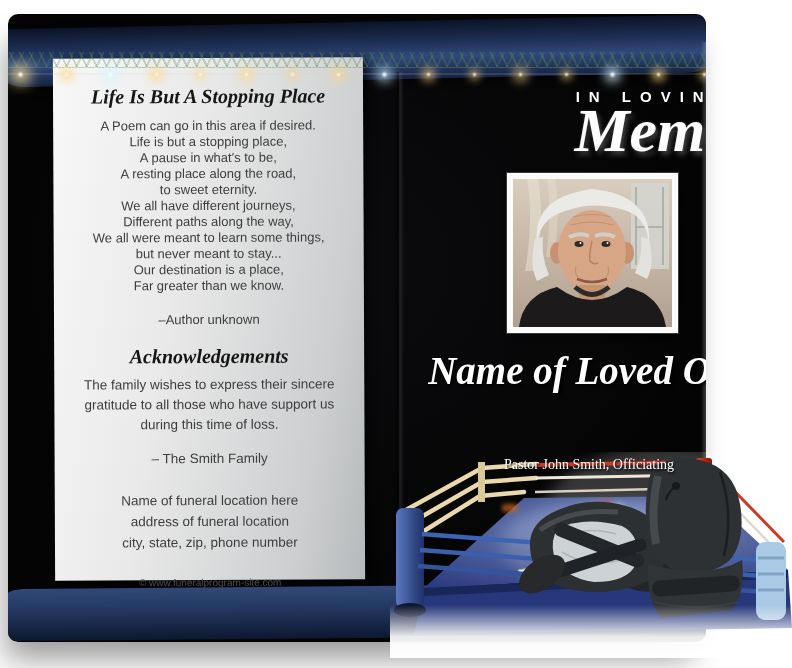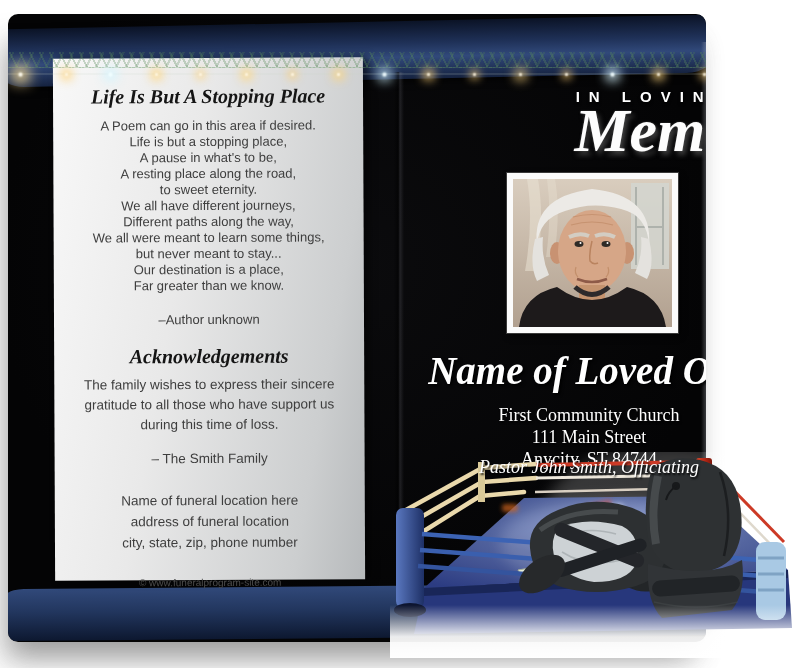--- a/index.html
+++ b/index.html
@@ -83,21 +83,21 @@
   .photo-frame{position:absolute;left:499px;top:159px;width:171px;height:160px;z-index:4;
     box-sizing:border-box;background:#fbfbfb;padding:6px;
     box-shadow:0 0 0 1px #3a3a3a, 2px 3px 6px rgba(0,0,0,.7);}
   .photo-frame svg{display:block;width:100%;height:100%;}
   .name{left:394px;top:334px;width:374px;font-style:italic;font-weight:bold;font-size:39px;
     text-shadow:2px 2px 3px rgba(0,0,0,.9);}
   .dates{left:394px;top:368px;width:374px;font-weight:bold;font-size:18px;letter-spacing:1.5px;
     text-shadow:1px 2px 2px rgba(0,0,0,.9);}
   .service{left:394px;top:390px;width:374px;font-size:18px;line-height:22px;
     text-shadow:1px 2px 2px rgba(0,0,0,.9);}
-  .officiant{left:394px;top:443px;width:374px;z-index:6;font-style:italic;font-size:18px;
+  .officiant{left:394px;top:443px;width:374px;z-index:6;font-size:14px;
     text-shadow:1px 2px 2px rgba(0,0,0,.9);}
 
   
   .ring{position:absolute;left:390px;top:452px;width:402px;height:206px;z-index:5;}
   .ring svg{display:block;width:100%;height:100%;}
 </style>
 </head>
 <body>
 
 <div class="stage">
@@ -164,25 +164,20 @@
         <path d="M63,88 q-2,6 2,10 M95,88 q2,6 -2,10" stroke="#bb8660" stroke-width="1.2" fill="none" opacity=".7"></path>
         <path d="M64,100 q15,6 30,0" stroke="#8d5a48" stroke-width="2.5" fill="none"></path>
         <path d="M72,112 q7,4 14,0" stroke="#c08c66" stroke-width="1" fill="none"></path>
         <path d="M66,106 h26 v16 h-26 Z" fill="#c4936f"></path>
         <path d="M6,148 Q10,116 44,108 Q62,121 79,121 Q96,121 114,108 Q148,116 153,148 Z" fill="#1d1a1b"></path>
         <path d="M62,108 Q79,123 96,108" stroke="#2e2a2b" stroke-width="5" fill="none"></path>
       </svg>
     </div>
 
     <div class="rp name">Name of Loved One</div>
-    <div class="rp service">
-      <div>First Community Church</div>
-      <div>111 Main Street</div>
-      <div>Anycity, ST 84744</div>
-    </div>
     <div class="rp officiant">Pastor John Smith, Officiating</div>
 
     <div class="lights">
       <div class="truss"></div>
       <div class="beam"></div>
       <div class="glow-warm"></div>
       <div class="glow-cool"></div>
       <div class="cores"></div>
     </div>
   </div>

